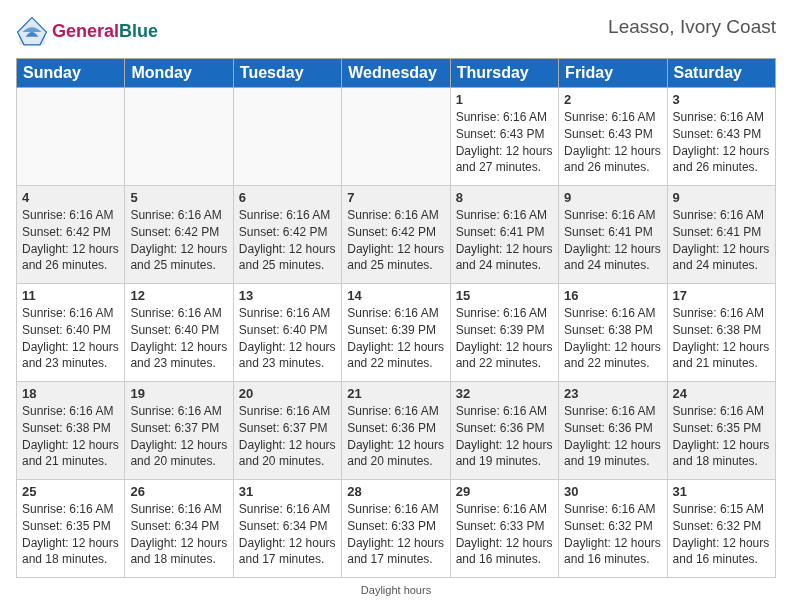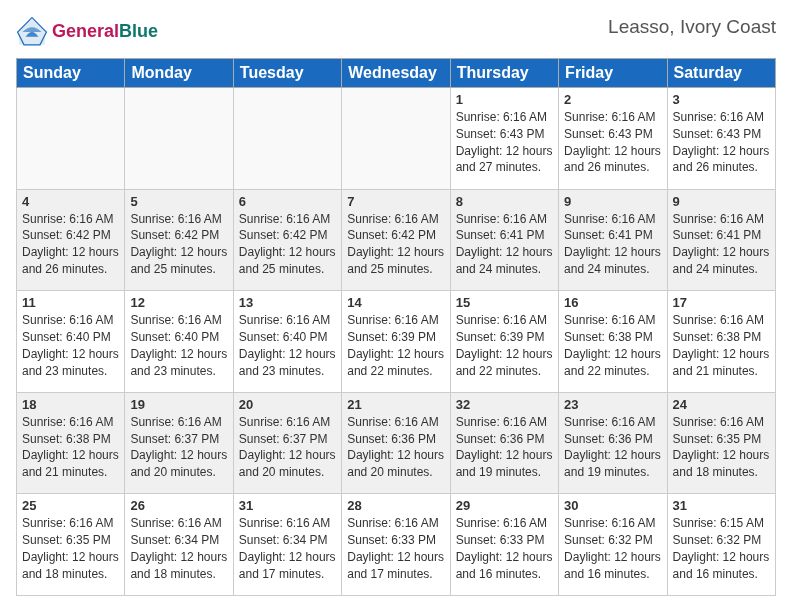--- a/index.html
+++ b/index.html
@@ -358,13 +358,16 @@
             <span class="day-number">31</span>
             <div class="day-info">Sunrise: 6:15 AM
 Sunset: 6:32 PM
 Daylight: 12 hours
 and 16 minutes.</div>
           </td>
         </tr>
       </tbody>
   </table>
 
+  <div class="footer">
+    <span>Daylight hours</span>
+  </div>
 </div>
 
 </body></html>

